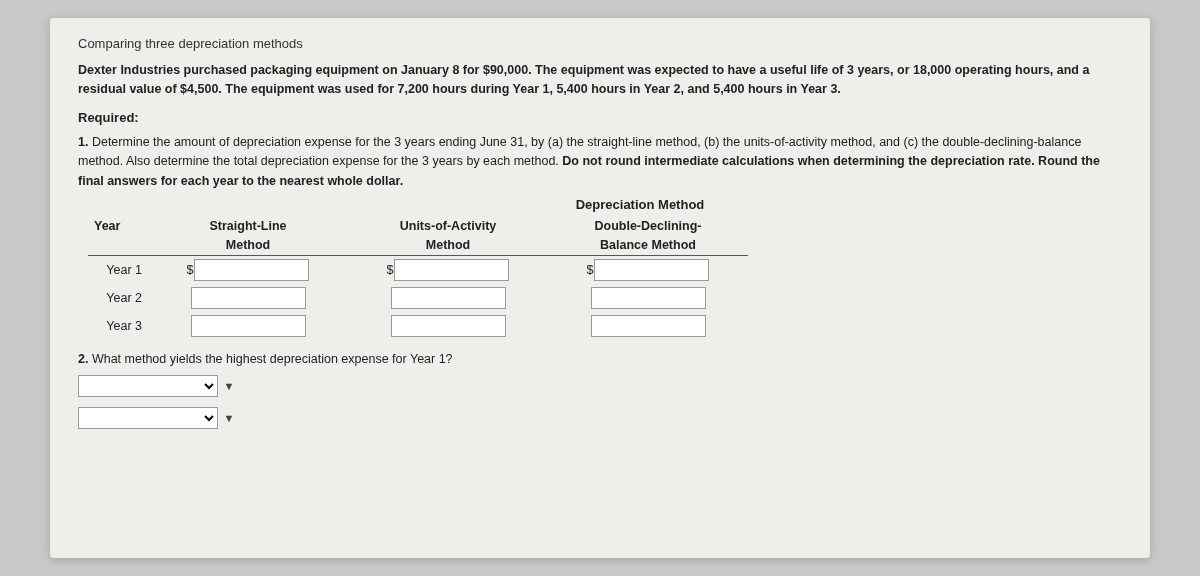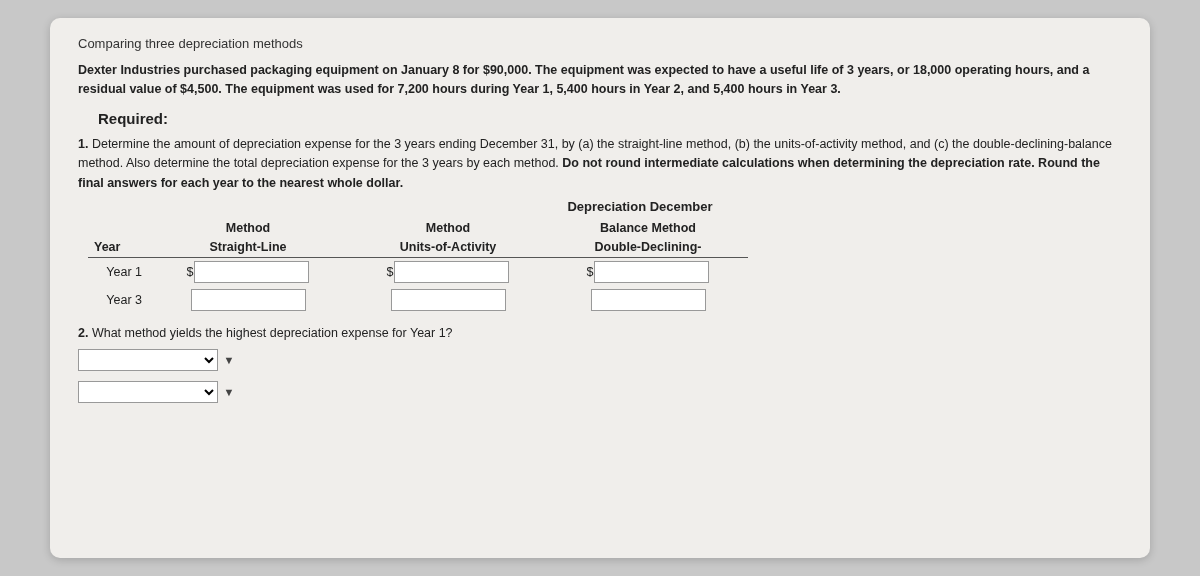--- a/index.html
+++ b/index.html
@@ -10,41 +10,40 @@
       align-items: center;
       min-height: 576px;
       font-family: Arial, sans-serif;
       font-size: 13px;
     }
     .page {
       background: #f0eeeb;
       width: 1100px;
       min-height: 540px;
       padding: 18px 28px 24px 28px;
-      border-radius: 10px;
+      border-radius: 4px;
       box-shadow: 0 2px 8px rgba(0,0,0,0.18);
     }
     .page-title {
       font-size: 13px;
       color: #333;
       margin-bottom: 10px;
     }
     .intro-text {
       font-size: 12.5px;
       color: #222;
       line-height: 1.55;
       margin-bottom: 10px;
       font-weight: bold;
     }
     .required-label {
-      font-size: 15px;
+      font-size: 13px;
       font-weight: bold;
       color: #222;
       margin-bottom: 8px;
-      margin-left: 20px;
     }
     .question-block {
       margin-bottom: 8px;
     }
     .question-text {
       font-size: 12.5px;
       color: #222;
       line-height: 1.55;
       margin-bottom: 6px;
     }
@@ -138,40 +137,40 @@
 <body>
 
 <div class="page">
   <div class="page-title">Comparing three depreciation methods</div>
   <div class="intro-text">Dexter Industries purchased packaging equipment on January 8 for $90,000. The equipment was expected to have a useful life of 3 years, or 18,000 operating hours, and a residual value of $4,500. The equipment was used for 7,200 hours during Year 1, 5,400 hours in Year 2, and 5,400 hours in Year 3.</div>
   <div class="required-label">Required:</div>
 
   <div class="question-block">
     <div class="question-text">
       <span class="q-number">1.</span>
-      <span>Determine the amount of depreciation expense for the 3 years ending December 31, by (a) the straight-line method, (b) the units-of-activity method, and (c) the double-declining-balance method. Also determine the total depreciation expense for the 3 years by each method.</span>
+      <span>Determine the amount of depreciation expense for the 3 years ending June 31, by (a) the straight-line method, (b) the units-of-activity method, and (c) the double-declining-balance method. Also determine the total depreciation expense for the 3 years by each method.</span>
       <b>Do not round intermediate calculations when determining the depreciation rate. Round the final answers for each year to the nearest whole dollar.</b>
     </div>
 
     <div class="depreciation-table-container">
-      <div class="dep-header">Depreciation December</div>
+      <div class="dep-header">Depreciation Method</div>
       <table class="dep-table">
         <thead>
+          <tr>
+            <th style="text-align:left;">Year</th>
+            <th>Straight-Line</th>
+            <th>Units-of-Activity</th>
+            <th>Double-Declining-</th>
+          </tr>
           <tr>
             <th></th>
             <th>Method</th>
             <th>Method</th>
             <th>Balance Method</th>
           </tr>
-          <tr>
-            <th style="text-align:left;">Year</th>
-            <th>Straight-Line</th>
-            <th>Units-of-Activity</th>
-            <th>Double-Declining-</th>
-          </tr>
         </thead>
         <tbody>
 
           <tr>
             <td class="year-col">Year 1</td>
             <td>
               <div class="cell-with-dollar">
                 <span class="dollar-sign">$</span>
                 <input type="text" value="" style="">
               </div>
@@ -183,20 +182,38 @@
               </div>
             </td>
             <td>
               <div class="cell-with-dollar">
                 <span class="dollar-sign">$</span>
                 <input type="text" value="" style="">
               </div>
             </td>
           </tr>
 
+          <tr>
+            <td class="year-col">Year 2</td>
+            <td>
+              <div class="cell-with-dollar">
+                <input type="text" value="" style="">
+              </div>
+            </td>
+            <td>
+              <div class="cell-with-dollar">
+                <input type="text" value="" style="">
+              </div>
+            </td>
+            <td>
+              <div class="cell-with-dollar">
+                <input type="text" value="" style="">
+              </div>
+            </td>
+          </tr>
 
           <tr>
             <td class="year-col">Year 3</td>
             <td>
               <div class="cell-with-dollar">
                 <input type="text" value="" style="">
               </div>
             </td>
             <td>
               <div class="cell-with-dollar">

